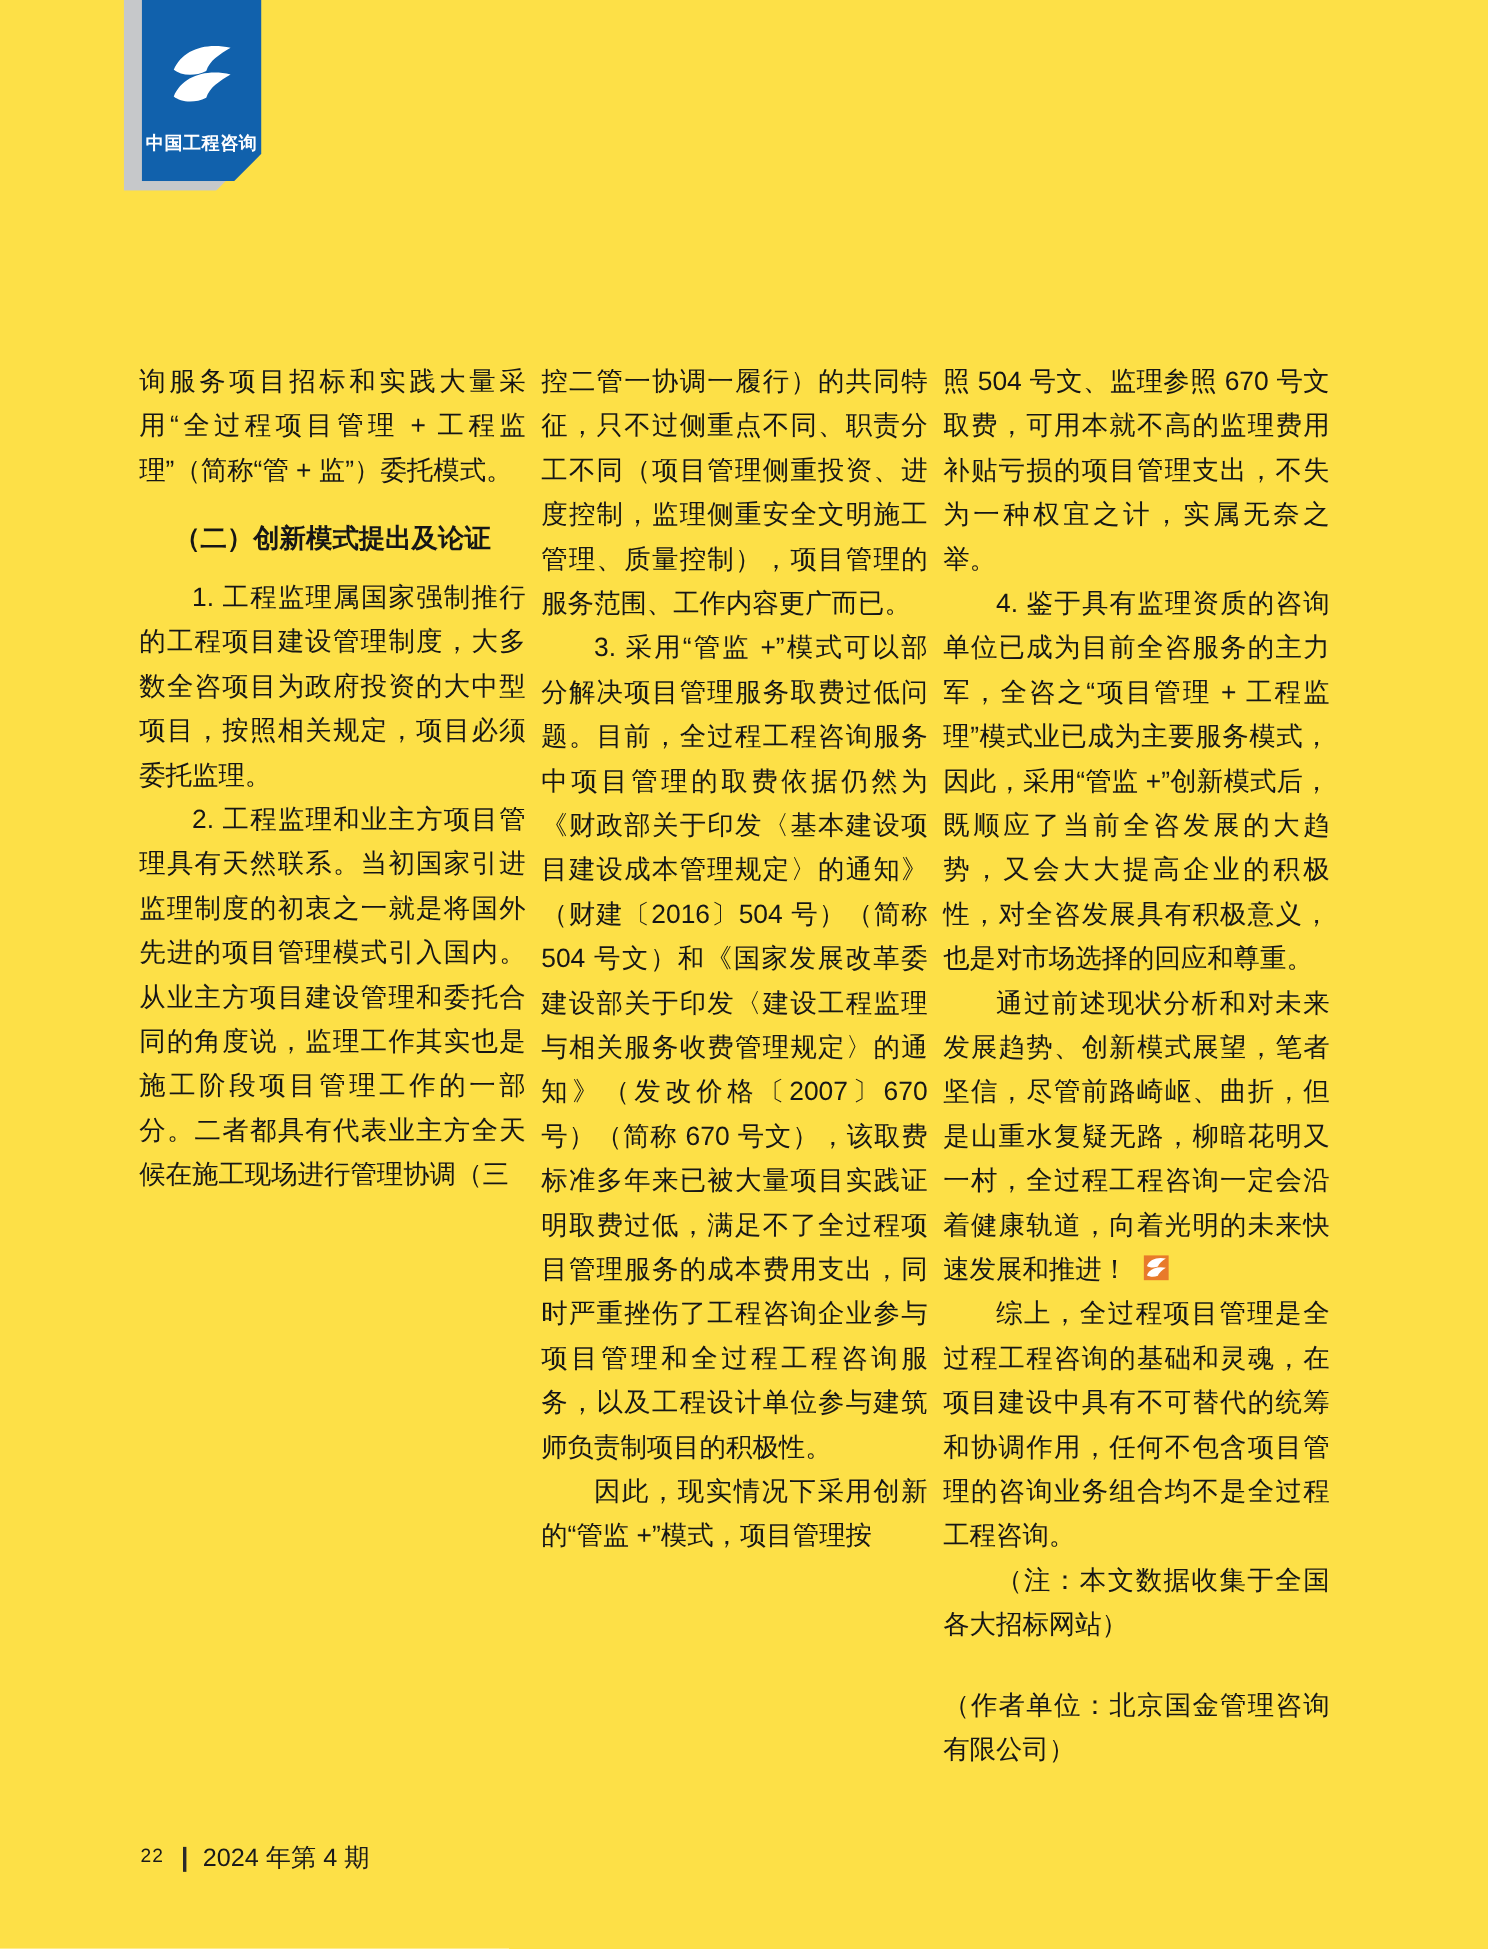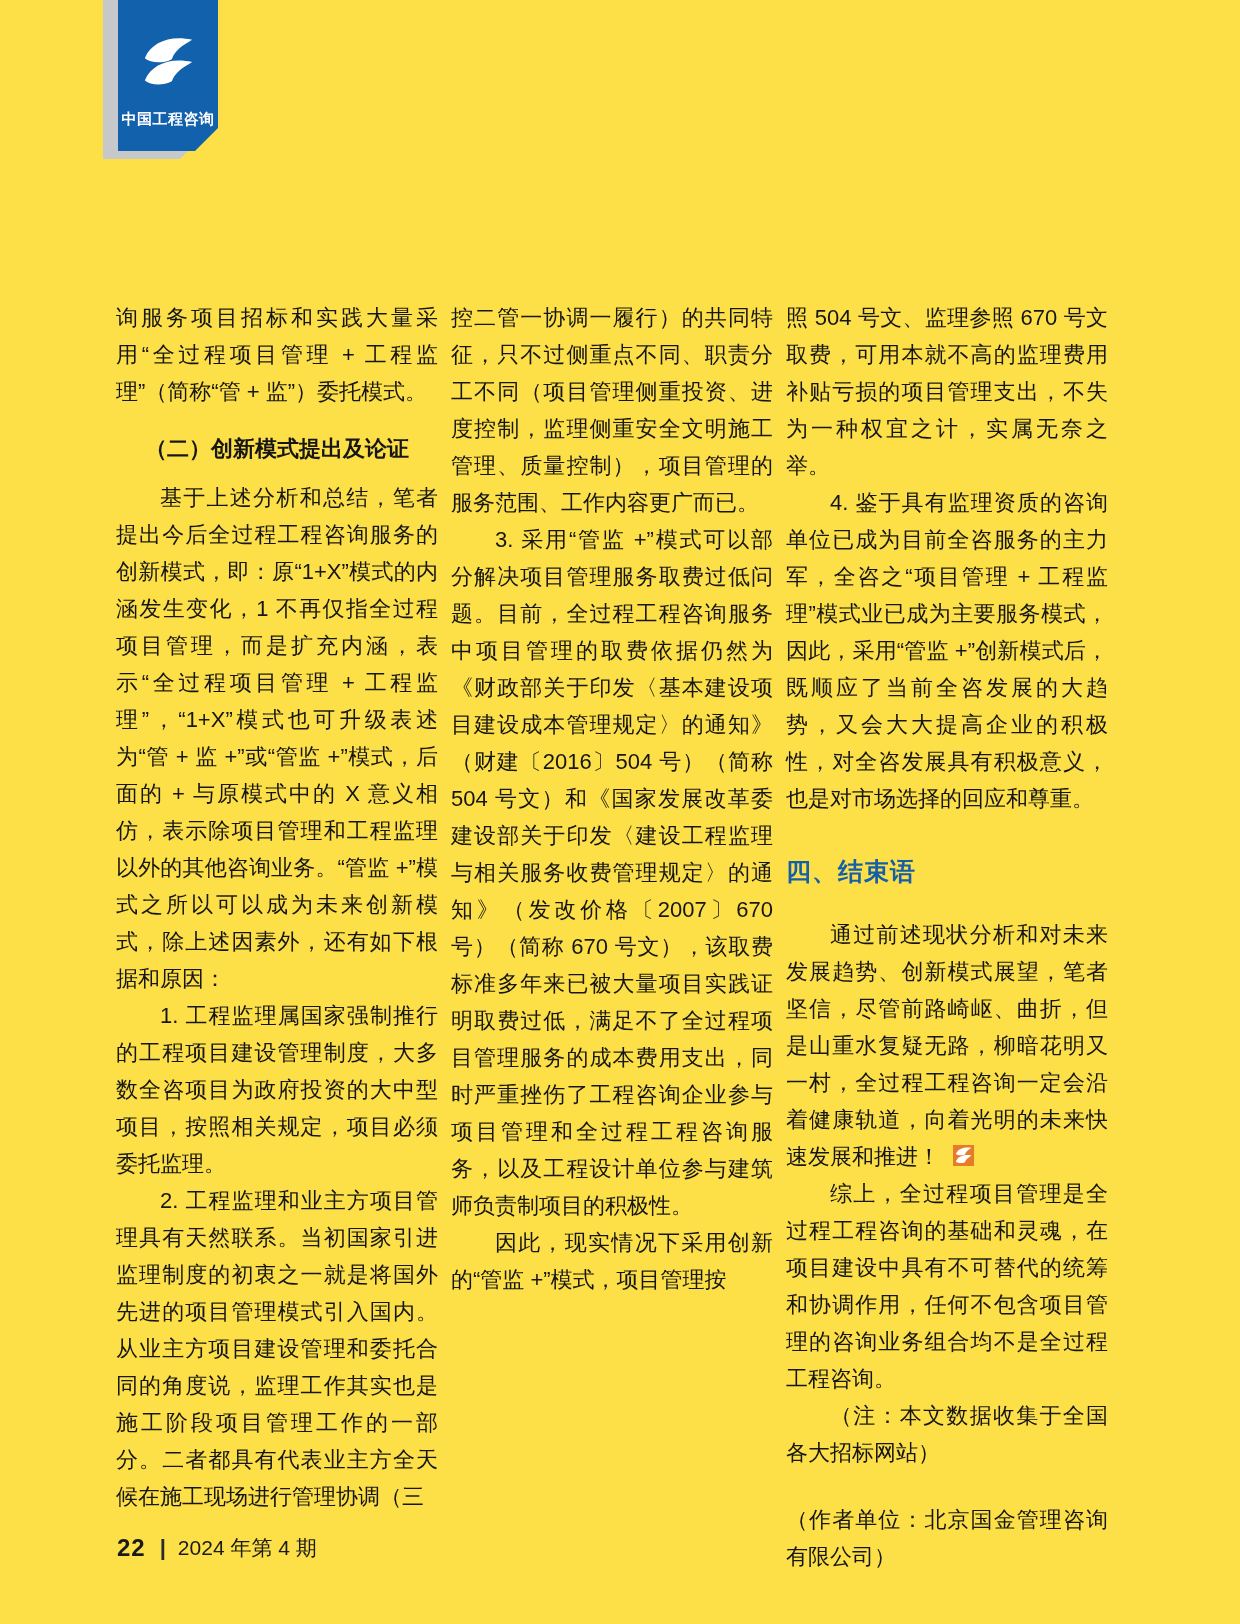--- a/index.html
+++ b/index.html
@@ -59,21 +59,21 @@
     display:inline-block;width:21px;height:21px;margin-left:7px;
     vertical-align:-2px;position:relative;
   }
   .end-mark svg{position:absolute;left:0;top:0;width:100%;height:100%;}
 
   
   .footer{
     position:absolute;left:117px;top:1534px;
     display:flex;align-items:center;color:#1a1a1a;
   }
-  .footer .page-num{font-size:24px;font-weight:bold;letter-spacing:1px;}
+  .footer .page-num{font-size:16px;font-weight:normal;letter-spacing:1px;}
   .footer .sep{margin:0 12px 0 14px;font-size:22px;font-weight:bold;color:#2a2a2a;}
   .footer .issue{font-size:21px;}
 </style>
 </head>
 <body>
 
 <div class="page">
 
   <div class="logo-wrap">
     <div class="logo-shadow" style="background: rgb(198, 200, 202);"></div>
@@ -82,33 +82,31 @@
         <path d="M6,25 C13,8 33,1 55,6 C45,12 37,17 34,26 C24,31 12,30 6,25 Z" fill="#ffffff"></path>
         <path d="M6,25 C13,8 33,1 55,6 C45,12 37,17 34,26 C24,31 12,30 6,25 Z" fill="#ffffff" transform="translate(0,23)"></path>
       </svg>
       <div class="logo-text">中国工程咨询</div>
     </div>
   </div>
 
   <div class="col col-1">
       <p class="para body-flush">询服务项目招标和实践大量采用“全过程项目管理 + 工程监理”（简称“管 + 监”）委托模式。</p>
       <p class="para subheading">（二）创新模式提出及论证</p>
-      <p class="para body">基于上述分析和总结，笔者提出今后全过程工程咨询服务的创新模式，即：原“1+X”模式的内涵发生变化，1 不再仅指全过程项目管理，而是扩充内涵，表示“全过程项目管理 + 工程监理”，“1+X”模式也可升级表述为“管 + 监 +”或“管监 +”模式，后面的 + 与原模式中的 X 意义相仿，表示除项目管理和工程监理以外的其他咨询业务。“管监 +”模式之所以可以成为未来创新模式，除上述因素外，还有如下根据和原因：</p>
       <p class="para body">1. 工程监理属国家强制推行的工程项目建设管理制度，大多数全咨项目为政府投资的大中型项目，按照相关规定，项目必须委托监理。</p>
       <p class="para body">2. 工程监理和业主方项目管理具有天然联系。当初国家引进监理制度的初衷之一就是将国外先进的项目管理模式引入国内。从业主方项目建设管理和委托合同的角度说，监理工作其实也是施工阶段项目管理工作的一部分。二者都具有代表业主方全天候在施工现场进行管理协调（三</p>
     </div>
   <div class="col col-2">
       <p class="para body-flush">控二管一协调一履行）的共同特征，只不过侧重点不同、职责分工不同（项目管理侧重投资、进度控制，监理侧重安全文明施工管理、质量控制），项目管理的服务范围、工作内容更广而已。</p>
       <p class="para body">3. 采用“管监 +”模式可以部分解决项目管理服务取费过低问题。目前，全过程工程咨询服务中项目管理的取费依据仍然为《财政部关于印发〈基本建设项目建设成本管理规定〉的通知》（财建〔2016〕504 号）（简称 504 号文）和《国家发展改革委建设部关于印发〈建设工程监理与相关服务收费管理规定〉的通知》（发改价格〔2007〕670 号）（简称 670 号文），该取费标准多年来已被大量项目实践证明取费过低，满足不了全过程项目管理服务的成本费用支出，同时严重挫伤了工程咨询企业参与项目管理和全过程工程咨询服务，以及工程设计单位参与建筑师负责制项目的积极性。</p>
       <p class="para body">因此，现实情况下采用创新的“管监 +”模式，项目管理按</p>
     </div>
   <div class="col col-3">
       <p class="para body-flush">照 504 号文、监理参照 670 号文取费，可用本就不高的监理费用补贴亏损的项目管理支出，不失为一种权宜之计，实属无奈之举。</p>
       <p class="para body">4. 鉴于具有监理资质的咨询单位已成为目前全咨服务的主力军，全咨之“项目管理 + 工程监理”模式业已成为主要服务模式，因此，采用“管监 +”创新模式后，既顺应了当前全咨发展的大趋势，又会大大提高企业的积极性，对全咨发展具有积极意义，也是对市场选择的回应和尊重。</p>
-      <p class="para section-heading" style="color: rgb(21, 95, 168);">四、结束语</p>
       <p class="para body">通过前述现状分析和对未来发展趋势、创新模式展望，笔者坚信，尽管前路崎岖、曲折，但是山重水复疑无路，柳暗花明又一村，全过程工程咨询一定会沿着健康轨道，向着光明的未来快速发展和推进！
   <span class="end-mark">
     <svg viewBox="0 0 60 60" aria-hidden="true">
       <rect x="0" y="0" width="60" height="60" class="end-mark-bg" fill="#e87b2a"></rect>
       <path d="M8,26 C14,10 32,4 53,8 C44,14 37,19 34,27 C25,31 14,30 8,26 Z" fill="#ffffff"></path>
       <path d="M8,26 C14,10 32,4 53,8 C44,14 37,19 34,27 C25,31 14,30 8,26 Z" fill="#ffffff" transform="translate(0,22)"></path>
     </svg>
   </span>
 </p>
       <p class="para body">综上，全过程项目管理是全过程工程咨询的基础和灵魂，在项目建设中具有不可替代的统筹和协调作用，任何不包含项目管理的咨询业务组合均不是全过程工程咨询。</p>

